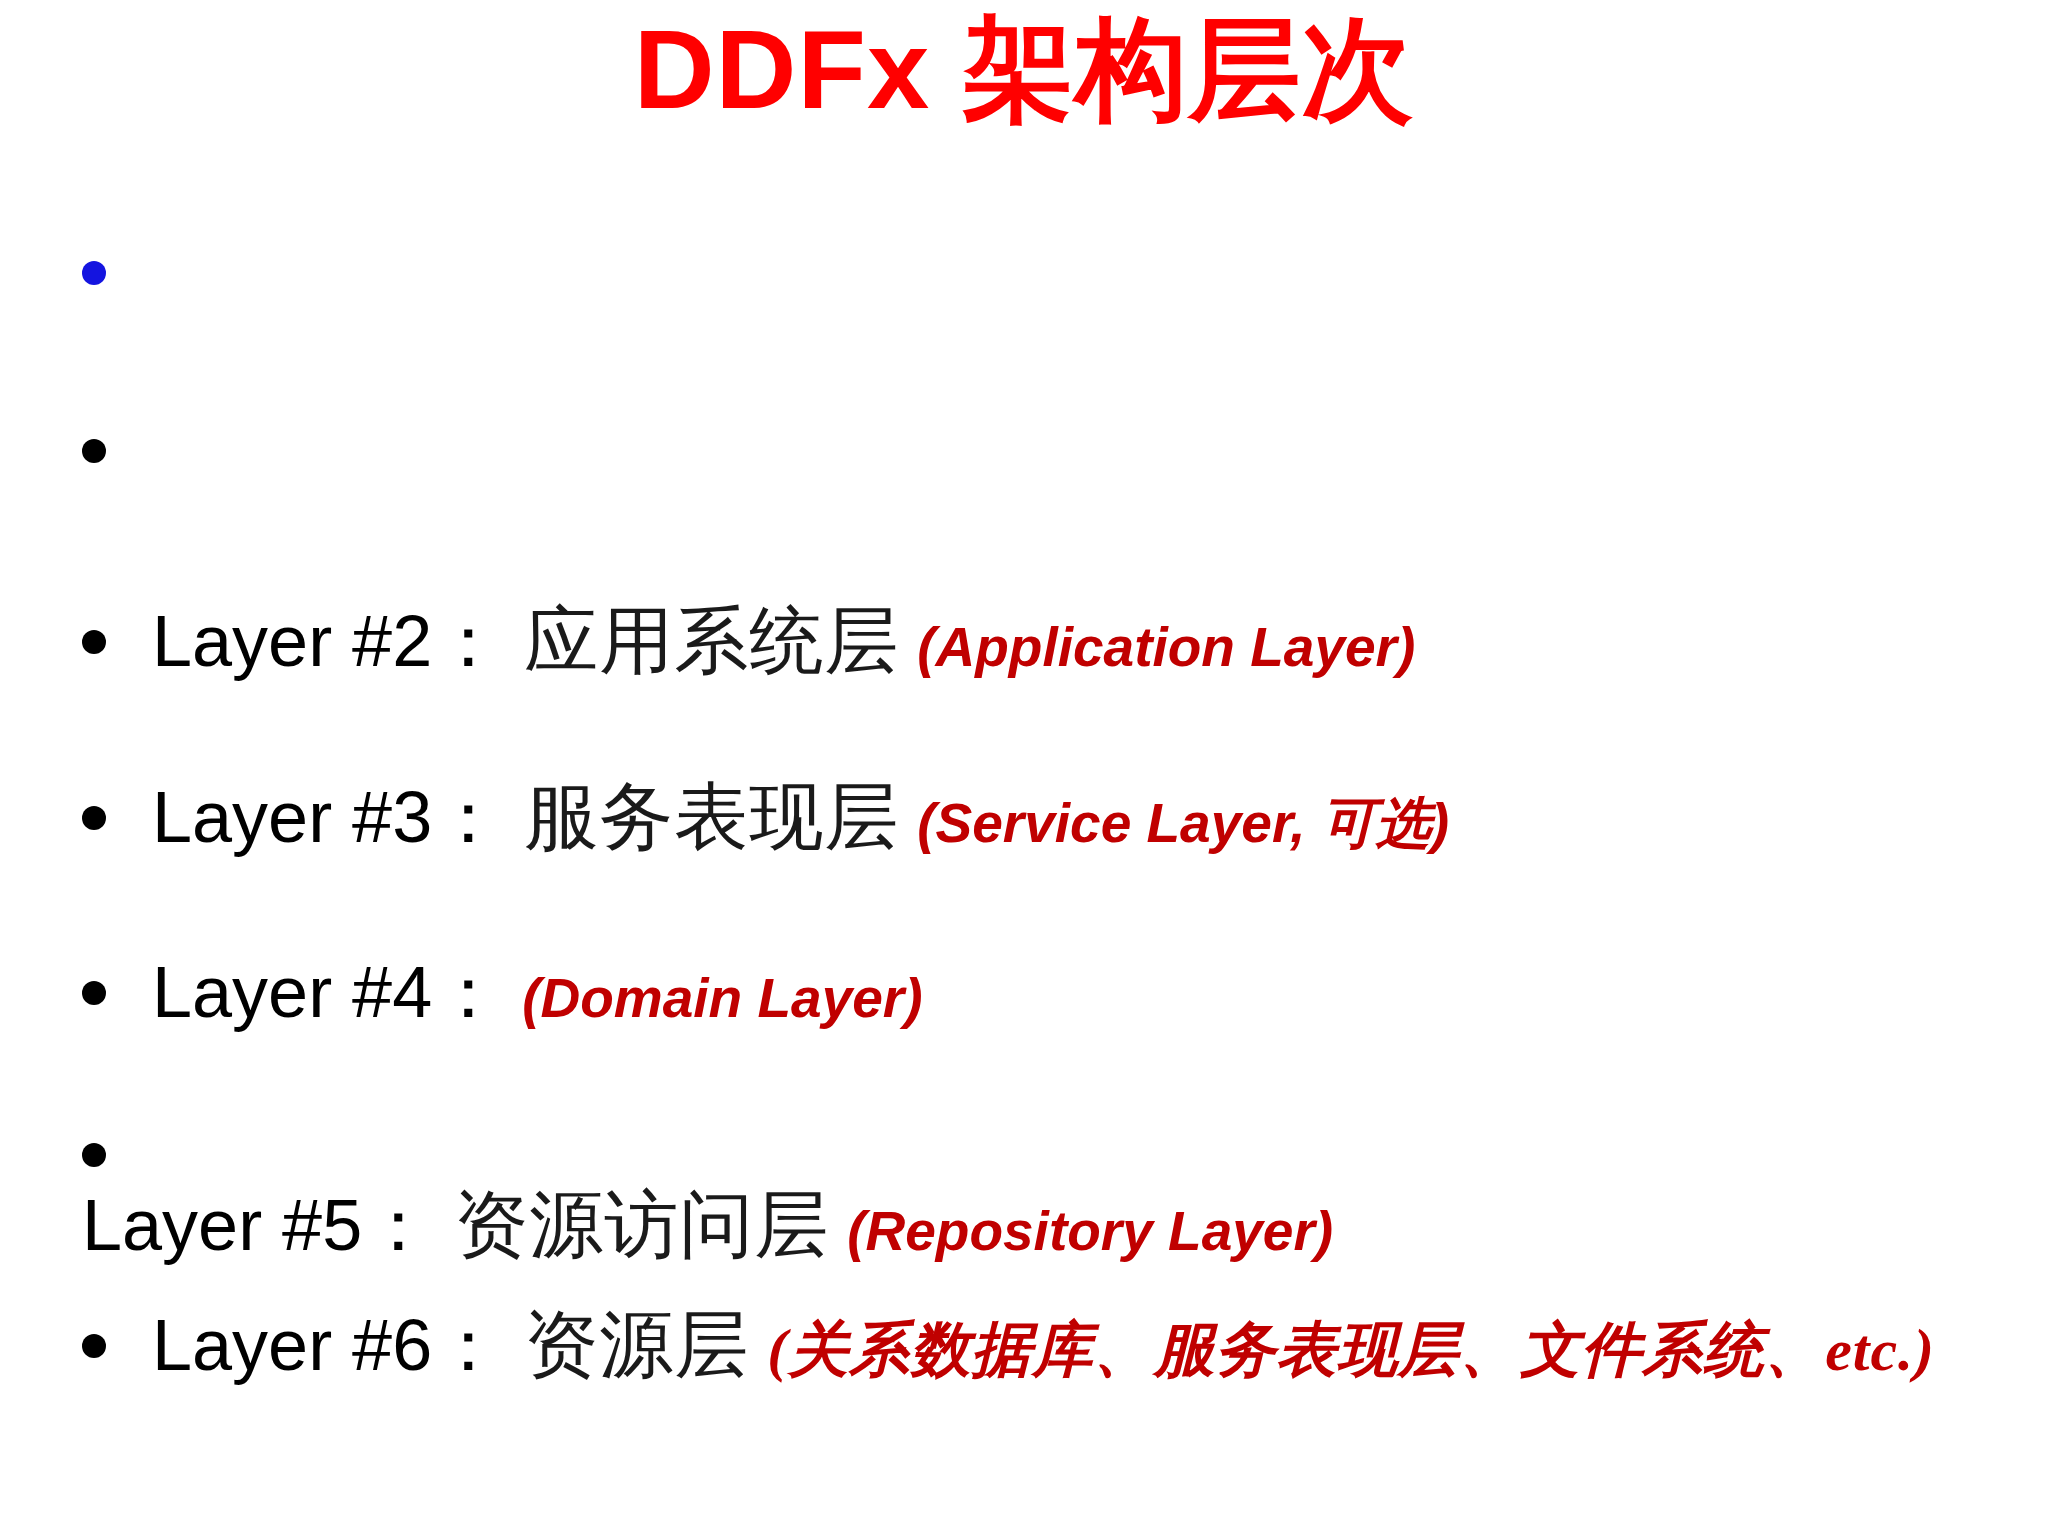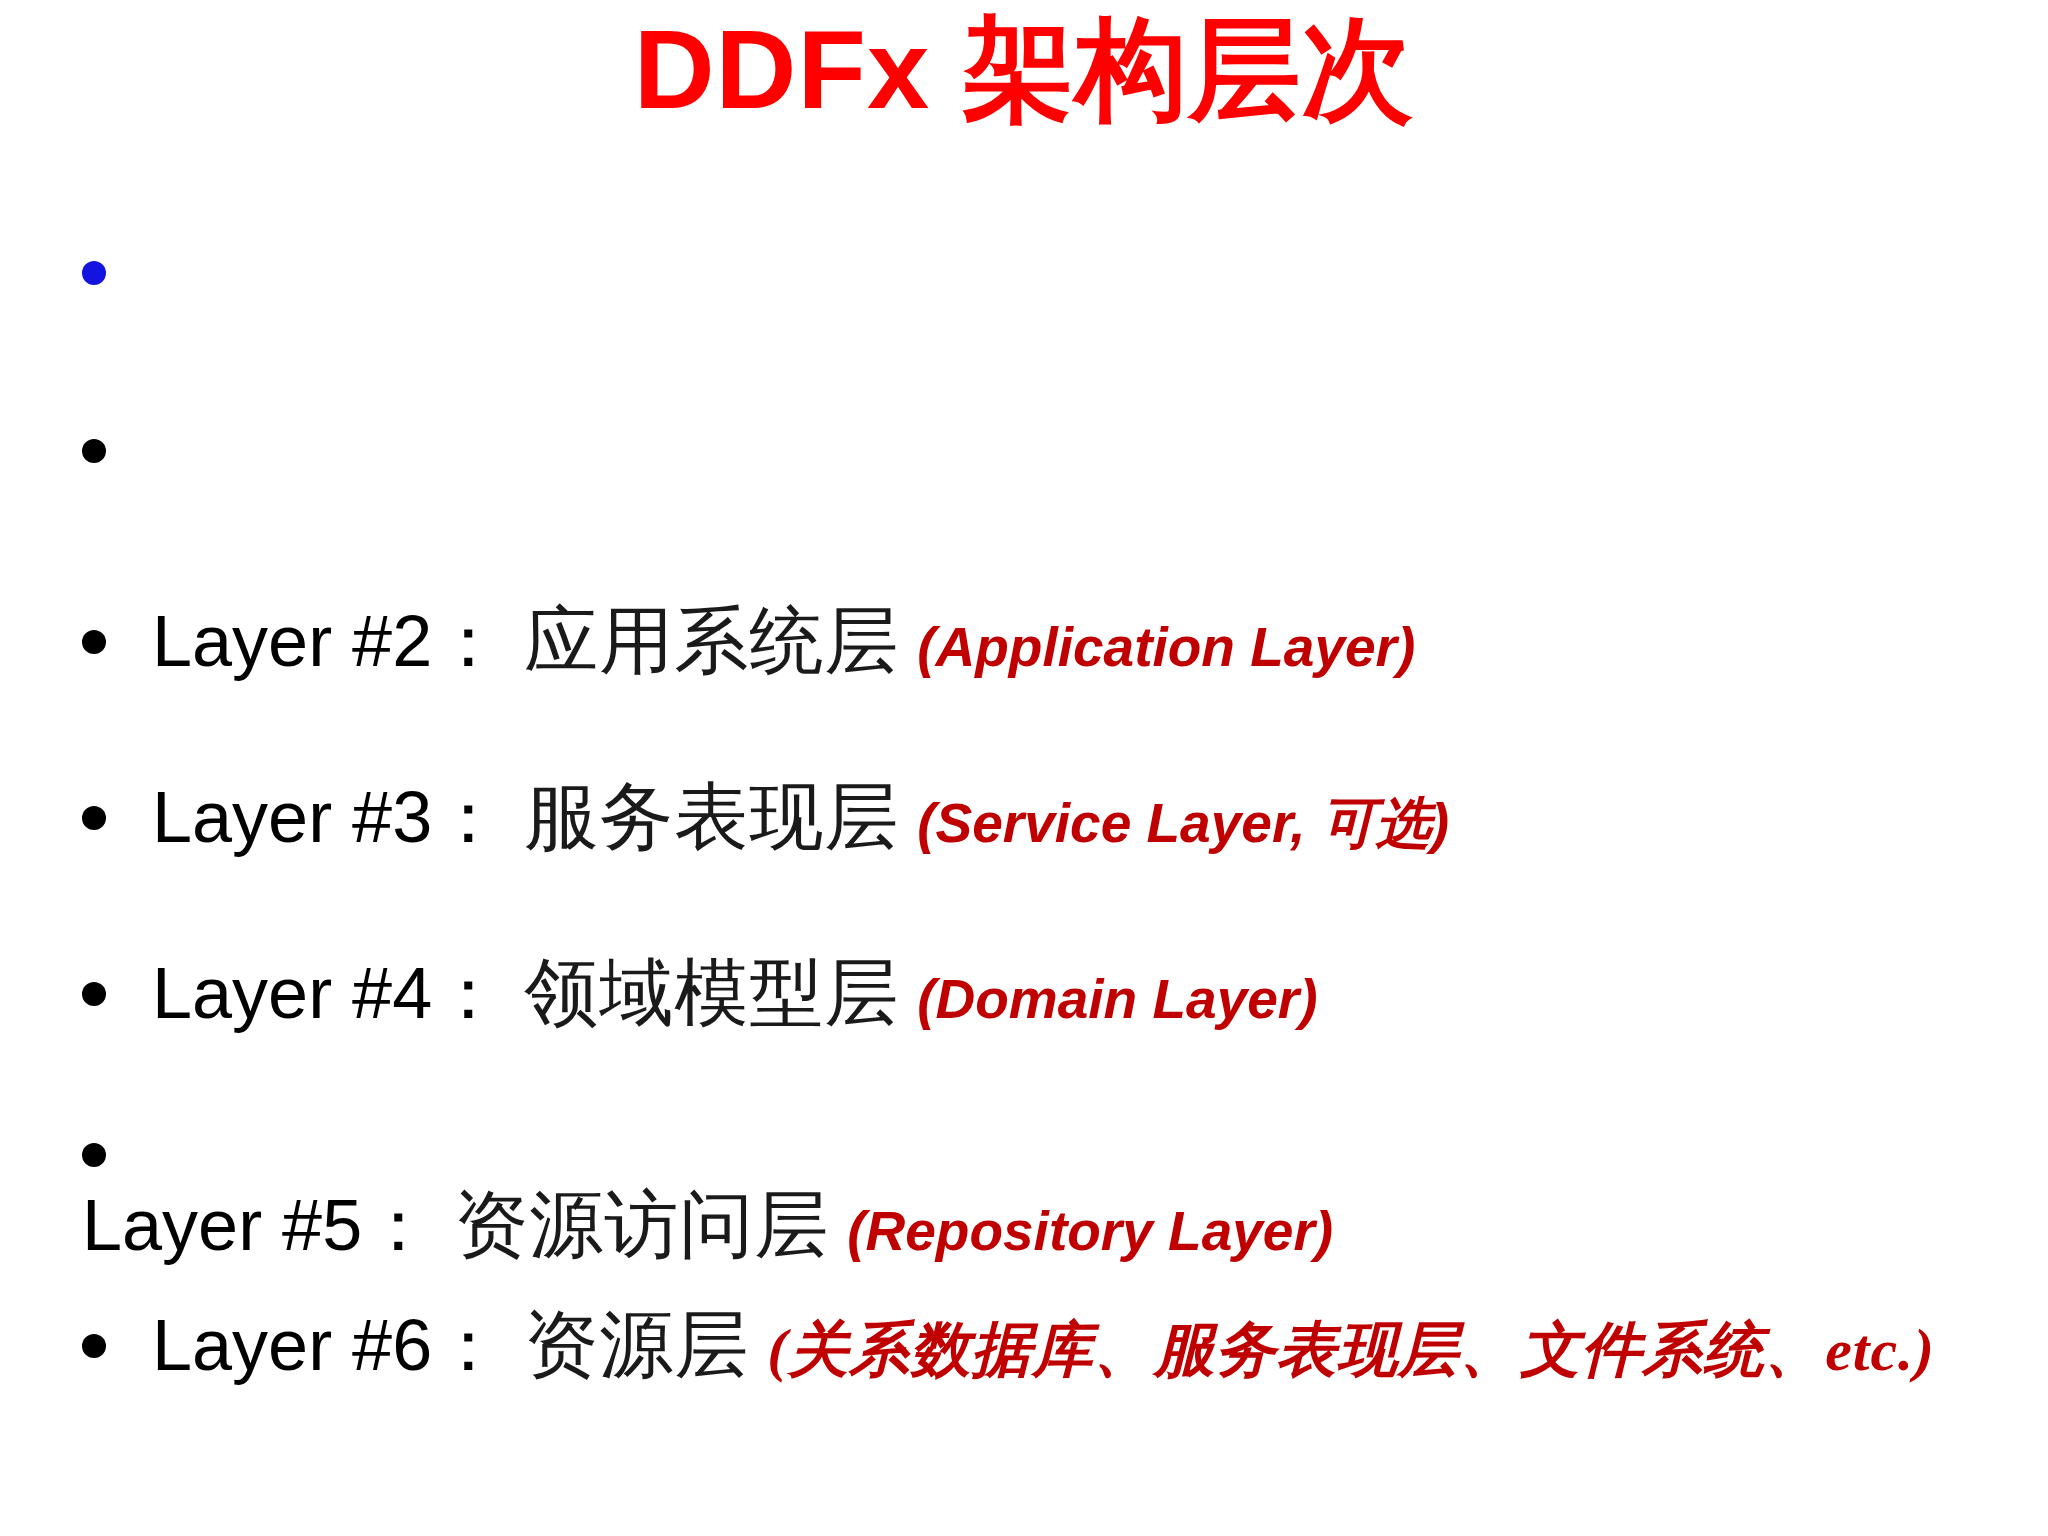--- a/index.html
+++ b/index.html
@@ -179,21 +179,20 @@
         <span class="layer-label">Layer #3：</span>
         <span class="zh-name">服务表现层</span>
         <span class="en-note">(Service Layer, 可选)</span>
       </span>
     </div>
 
     <div class="bullet-row row-4">
       <span class="bullet-marker"><span class="dot"></span></span>
       <span class="bullet-body">
         <span class="layer-label">Layer #4：</span>
-        <span class="zh-name">领域模型层</span>
         <span class="en-note">(Domain Layer)</span>
       </span>
     </div>
 
     <div class="bullet-row row-5">
       <span class="bullet-marker"><span class="dot"></span></span>
       <span class="bullet-body">
         <span class="layer-label">Layer #5：</span>
         <span class="zh-name">资源访问层</span>
         <span class="en-note">(Repository Layer)</span>

